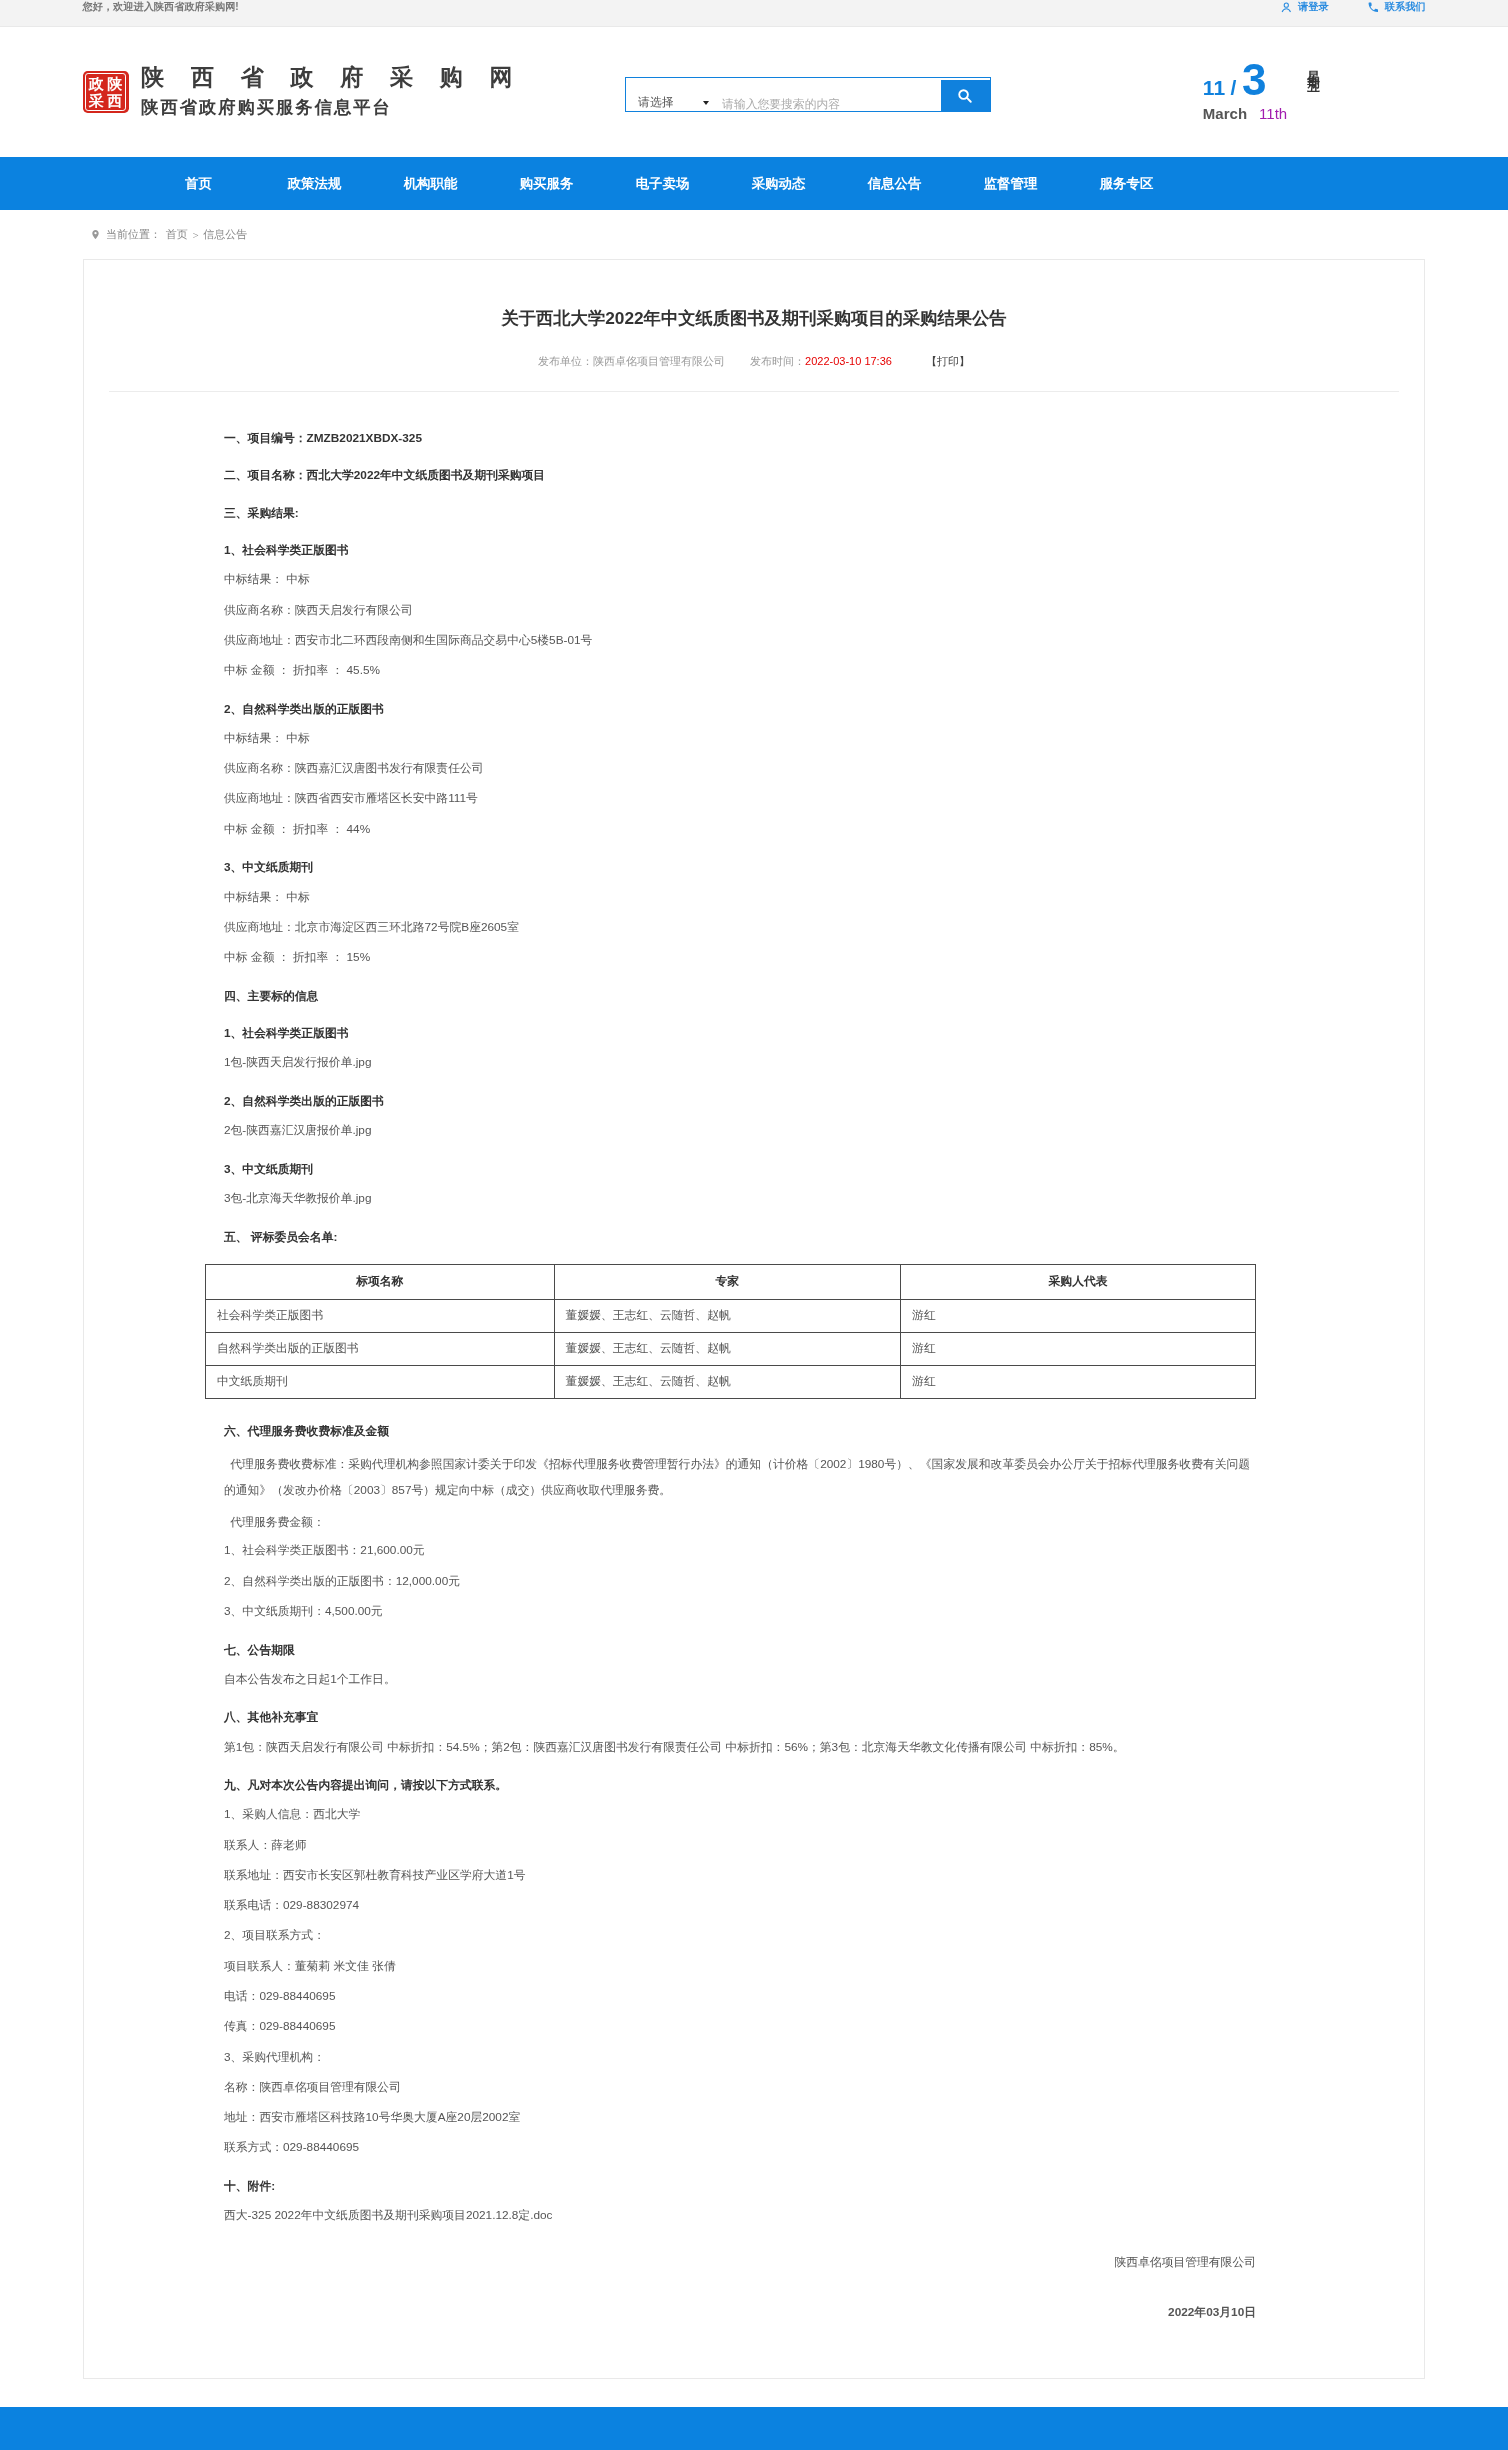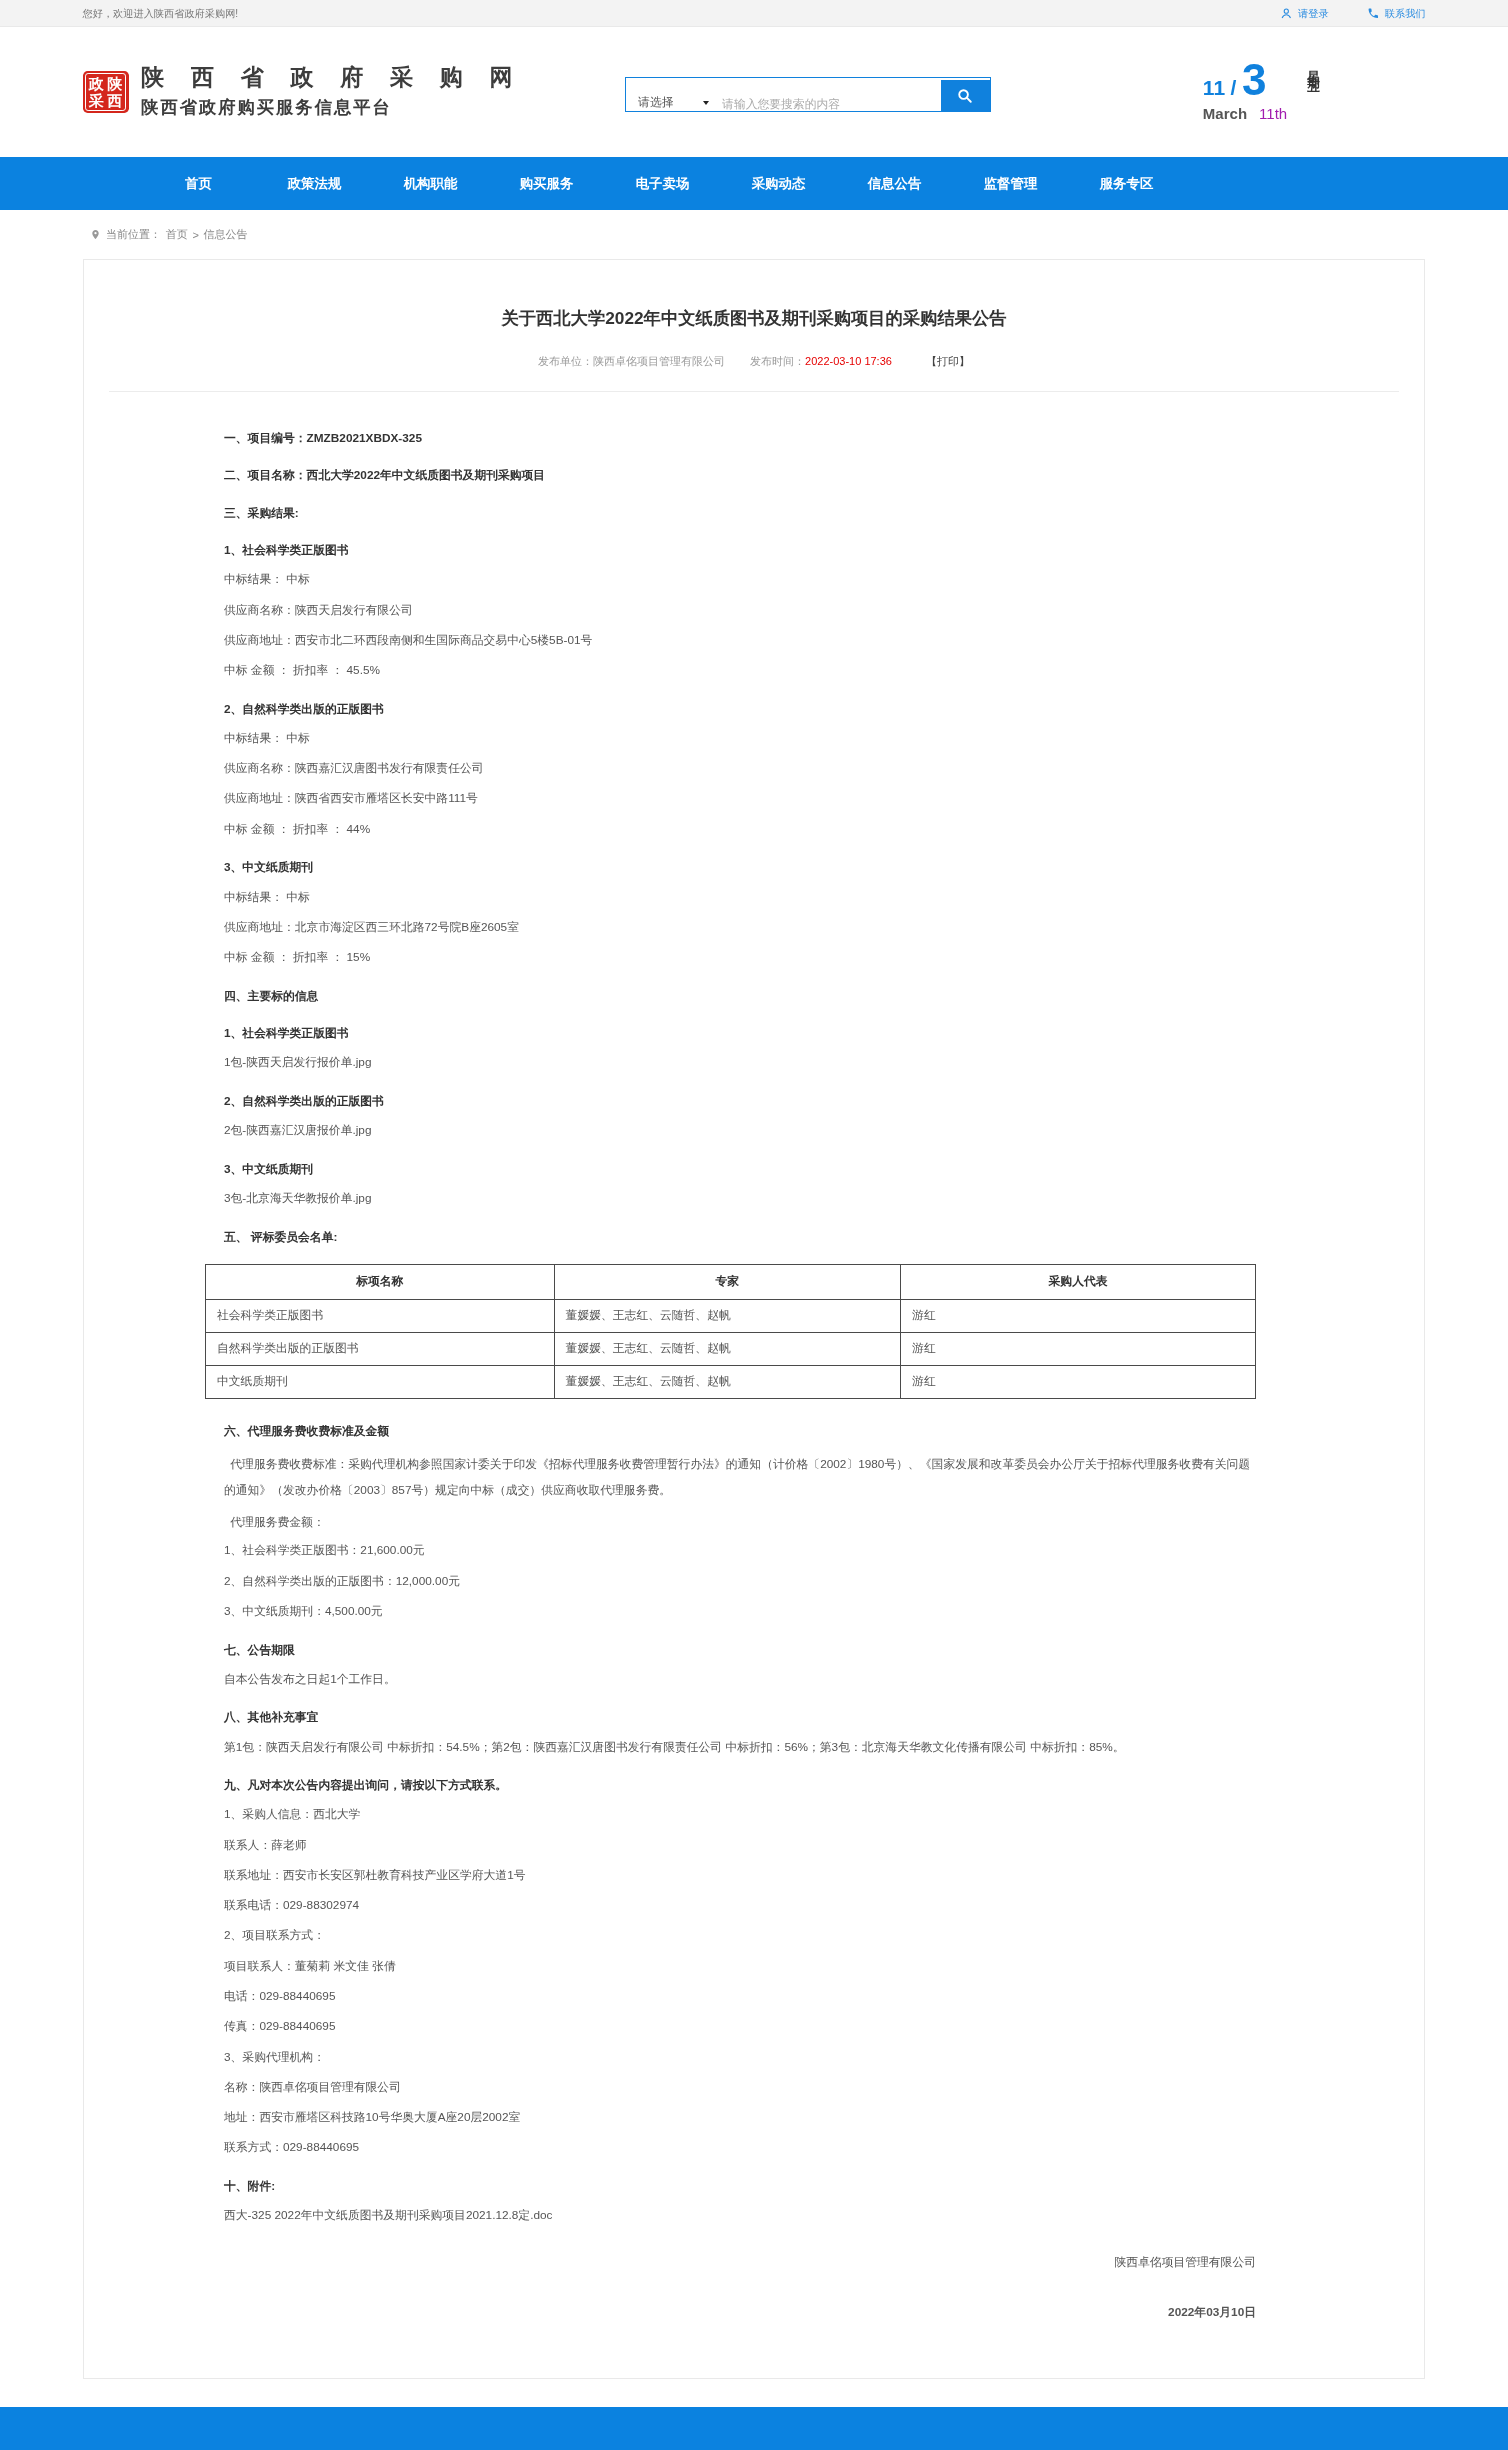--- a/index.html
+++ b/index.html
@@ -2,21 +2,21 @@
 <html style="font-size:12.6px"><head>
 <meta charset="utf-8">
 <style>
   * { box-sizing: border-box; }
   html,body { margin:0; padding:0; }
   body { width:1508px; background:#fff; font-family:"Liberation Sans","DejaVu Sans",sans-serif; color:#333; }
   .container { width:1343px; margin:0 auto; position:relative; }
 
   
   .topbar { background:#f3f3f3; border-bottom:0.8px solid #e9e9e9; height:27px; font-size:10.2px; color:#777; }
-  .topbar .container { display:flex; align-items:center; height:27px; }
+  .topbar .container { display:flex; align-items:flex-start; height:27px;font-weight:bold; }
   .topbar-right { margin-left:auto; display:flex; gap:38px; }
   .toplink { display:flex; align-items:center; gap:5.5px; color:#2a8ce0; cursor:pointer; }
 
   
   .header { height:130px; background:#fff; }
   .header .container { display:flex; align-items:center; height:100%; }
   .brand { display:flex; align-items:center; }
   .seal { width:46px; height:42px; background:#d4261c; border-radius:4.7px; display:grid; grid-template-columns:1fr 1fr; padding:3.9px 4.7px; position:relative; flex:0 0 auto; }
   .seal::after { content:""; position:absolute; inset:2.4px; border:1.6px solid #fff; border-radius:3.1px; pointer-events:none; }
   .seal span { color:#fff; font-weight:700; font-size:15px; line-height:17.3px; text-align:center; }
@@ -40,21 +40,21 @@
   .dm-name { color:#555; font-weight:700; }
   .dm-ord { color:#a21caf; margin-left:7.9px; }
   .weekday { writing-mode:vertical-rl; font-size:12.6px; font-weight:700; color:#333; letter-spacing:5.5px; margin-left:17.3px; height:64px; }
 
   
   .nav { background:#0b82e0; height:53px; }
   .nav ul { list-style:none; margin:0; padding:0 0 0 58px; display:flex; align-items:center; height:53px; }
   .nav li { width:116px; text-align:center; font-size:13.4px; font-weight:700; color:#fff; cursor:pointer; white-space:nowrap; }
 
   
-  .breadcrumb { height:49px; }
+  .breadcrumb { height:49px;font-family:Liberation Serif, serif; }
   .breadcrumb .container { display:flex; align-items:center; height:49px; font-size:11px; color:#888; gap:4.7px; padding-left:7.9px; }
   .breadcrumb .bc-link { cursor:pointer; }
 
   
   .card { width:1342px; margin:0 auto 28px; border:0.8px solid #e9e9e9; background:#fff; padding:46px 6px 57px; }
   .article-title { text-align:center; font-size:17.3px; font-weight:700; color:#333; }
   .article-meta { text-align:center; margin-top:23.6px; font-size:11px; color:#9a9a9a; }
   .meta-gap { display:inline-block; width:25px; }
   .meta-time { color:#e60000; }
   .meta-print { color:#444; margin-left:34px; cursor:pointer; }

